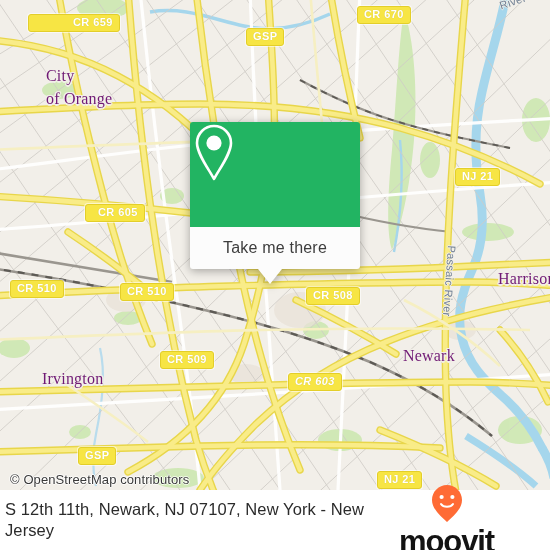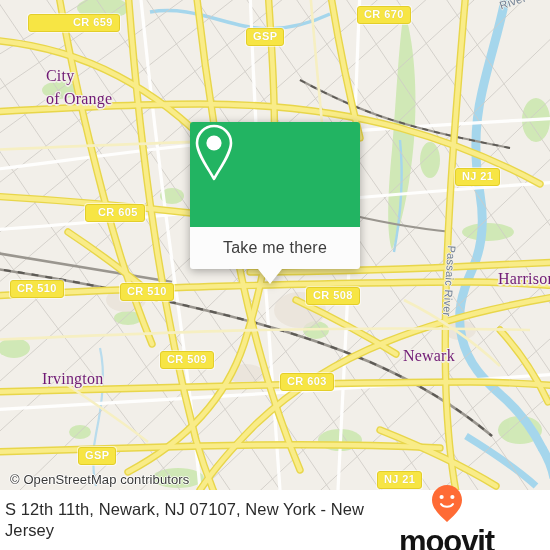--- a/index.html
+++ b/index.html
@@ -304,21 +304,21 @@
 
     <div class="shield" style="left:28px;top:14px;padding-left:44px;">CR 659</div>
     <div class="shield" style="left:246px;top:28px;">GSP</div>
     <div class="shield" style="left:357px;top:6px;">CR 670</div>
     <div class="shield" style="left:455px;top:168px;">NJ 21</div>
     <div class="shield" style="left:85px;top:204px;padding-left:12px;">CR 605</div>
     <div class="shield" style="left:10px;top:280px;">CR 510</div>
     <div class="shield" style="left:120px;top:283px;">CR 510</div>
     <div class="shield" style="left:306px;top:266px;margin-top:21px;">CR 508</div>
     <div class="shield" style="left:160px;top:351px;">CR 509</div>
-    <div class="shield" style="left:280px;top:373px;">CR 603</div>
+    <div class="shield" style="left:288px;top:373px;font-style:italic;">CR 603</div>
     <div class="shield" style="left:78px;top:447px;">GSP</div>
     <div class="shield" style="left:377px;top:471px;">NJ 21</div>
 
     <div id="callout">
       <div id="callout-head">
         <svg width="48" height="62" viewBox="0 0 48 62">
           <path d="M24 4 C33.4 4 41 11.6 41 21 C41 31.5 30 46 24 57 C18 46 7 31.5 7 21 C7 11.6 14.6 4 24 4 Z" fill="none" stroke="#ffffff" stroke-width="2.6" stroke-linejoin="round"></path>
           <circle cx="24" cy="21" r="7.6" fill="#ffffff"></circle>
         </svg>
       </div>

